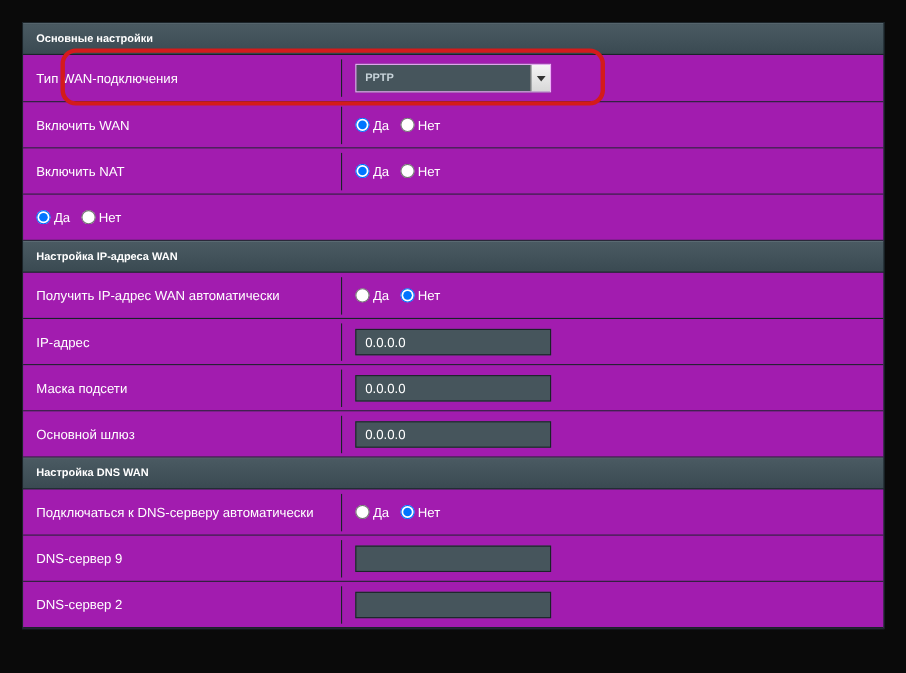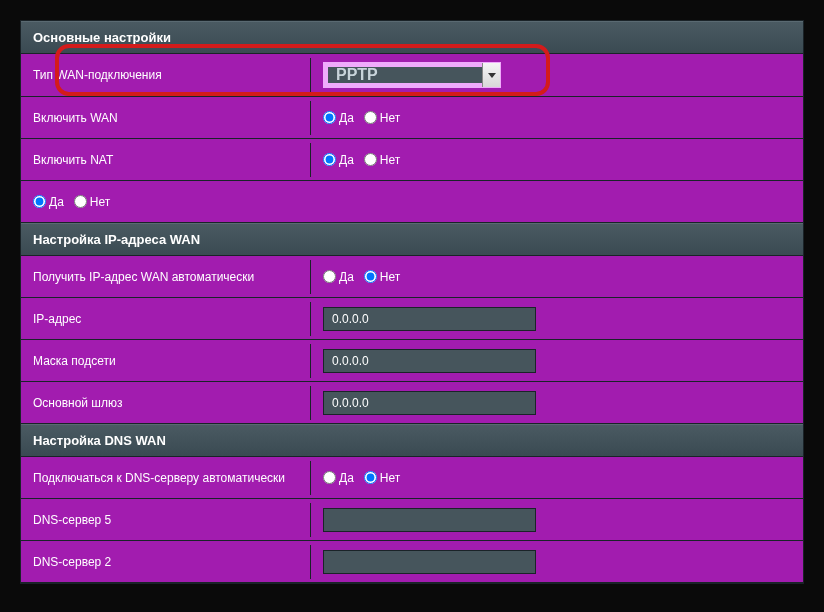--- a/index.html
+++ b/index.html
@@ -20,21 +20,21 @@
       width: 784px;
       margin: 0 auto;
     }
     .section {
       margin: 0;
     }
     .section-header {
       background: linear-gradient(to bottom, #4a5a62 0%, #3a4a52 100%);
       padding: 8px 12px;
       font-weight: bold;
-      font-size: 13px;
+      font-size: 10px;
       border-top: 1px solid #5a6a72;
       border-bottom: 1px solid #1a2328;
     }
     .form-row {
       display: flex;
       align-items: center;
       border-bottom: 1px solid #1a2328;
       min-height: 42px;
       background: #a21caf;
     }
@@ -72,24 +72,24 @@
     }
     .select-wrapper {
       position: relative;
       display: inline-block;
       width: 178px;
     }
     .select-box {
       width: 100%;
       height: 26px;
       background: #46555c;
-      border: 5px solid #f0abfc;
+      border: 1px solid #f0abfc;
       color: #c8d4da;
       padding: 4px 24px 4px 8px;
-      font-size: 16px;
+      font-size: 10px;
       font-weight: bold;
       cursor: pointer;
       appearance: none;
       display: flex;
       align-items: center;
     }
     .select-arrow {
       position: absolute;
       right: 1px;
       top: 1px;
@@ -123,21 +123,21 @@
     input[type="radio"] {
       width: 13px;
       height: 13px;
       cursor: pointer;
     }
     .radio-label {
       color: #fff;
       cursor: pointer;
     }
     .text-input {
-      width: 213px;
+      width: 178px;
       height: 24px;
       background: #46555c;
       border: 1px solid #1a2328;
       color: #fff;
       padding: 2px 8px;
       font-size: 12px;
     }
     .panel-wrapper {
       position: relative;
     }
@@ -264,21 +264,21 @@
             </div>
             <div class="radio-item">
               <input type="radio" name="auto_dns" checked="" style="">
               <span class="radio-label">Нет</span>
             </div>
           </div>
         </div>
       </div>
 
       <div class="form-row">
-        <div class="label-cell">DNS-сервер 5</div>
+        <div class="label-cell">DNS-сервер 9</div>
         <div class="input-cell">
           <input type="text" class="text-input" value="" style="">
         </div>
       </div>
 
       <div class="form-row">
         <div class="label-cell">DNS-сервер 2</div>
         <div class="input-cell">
           <input type="text" class="text-input" value="" style="">
         </div>

